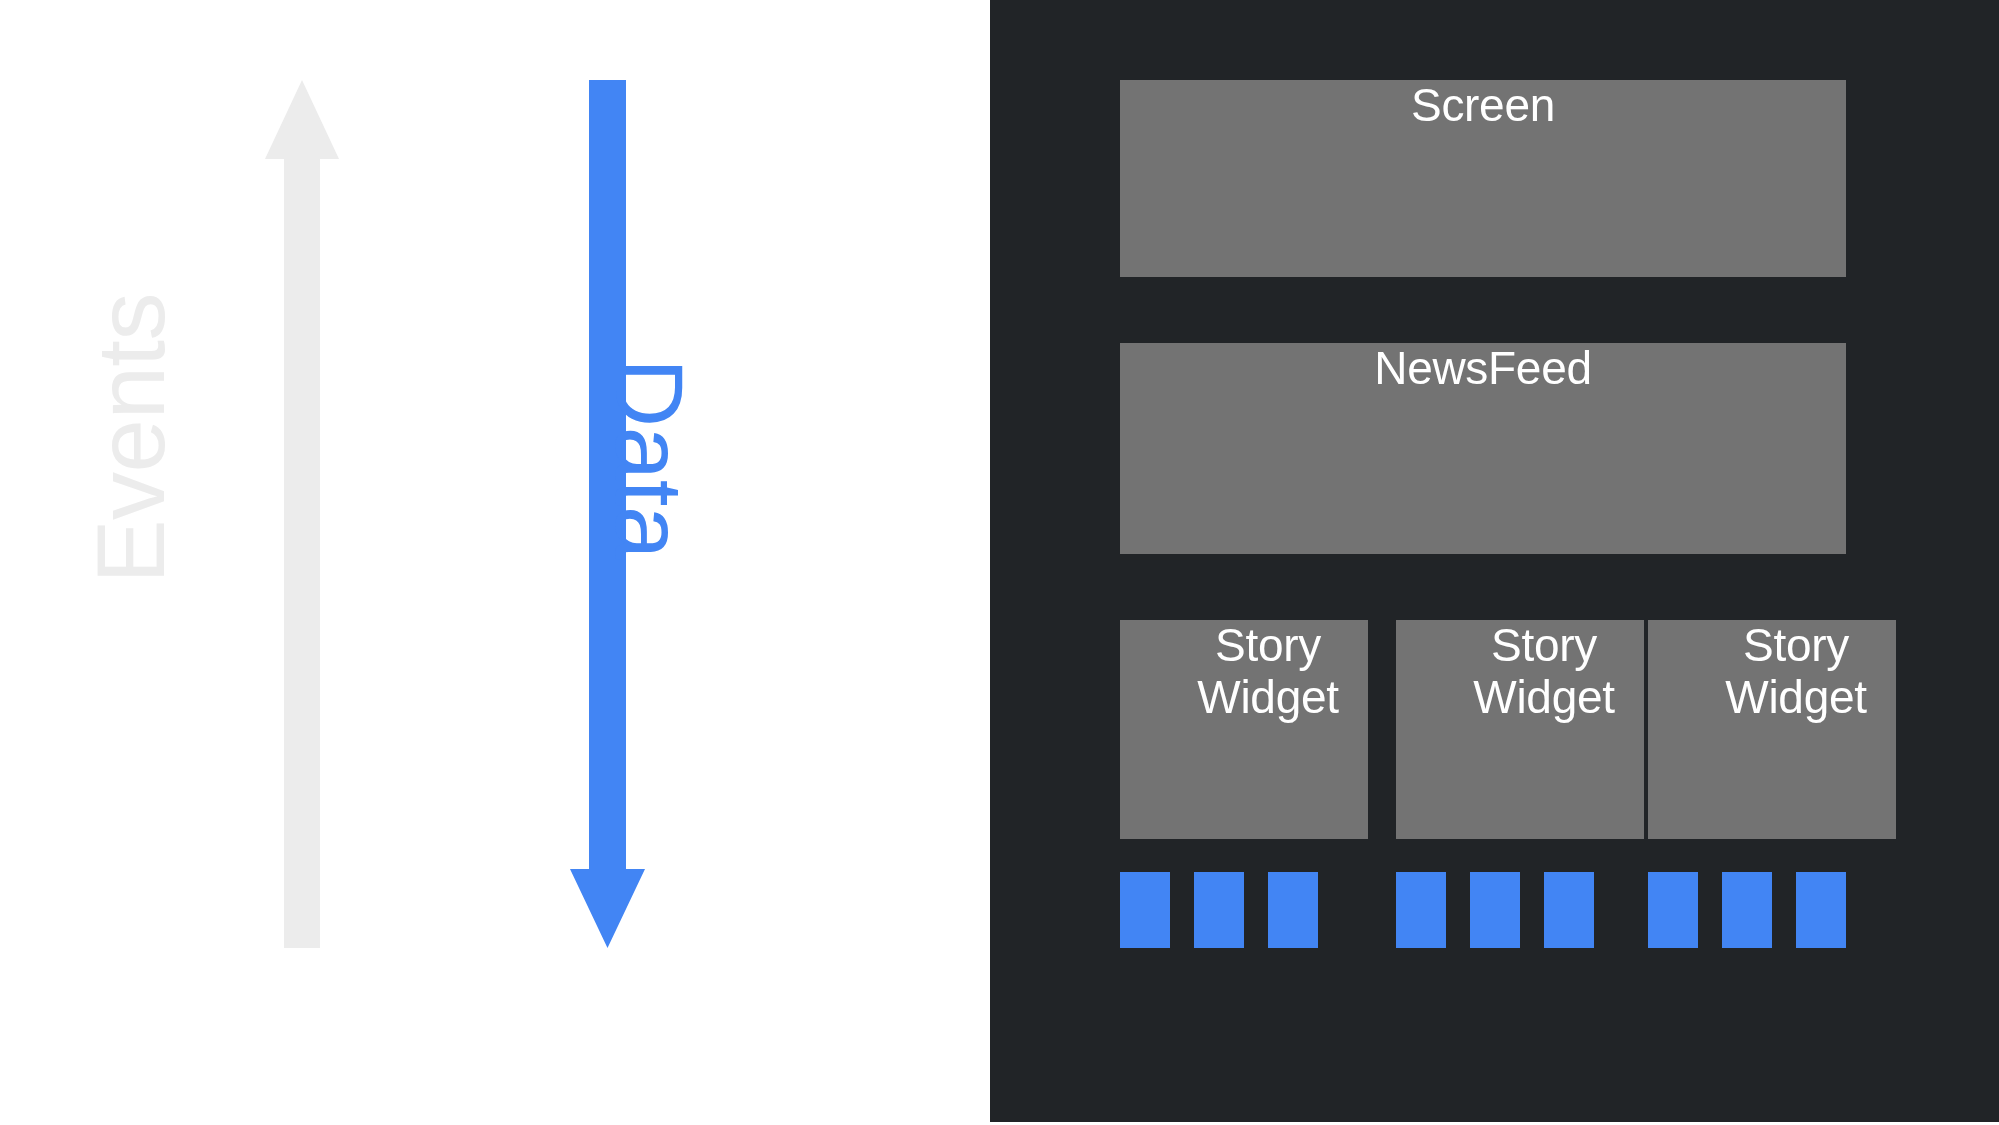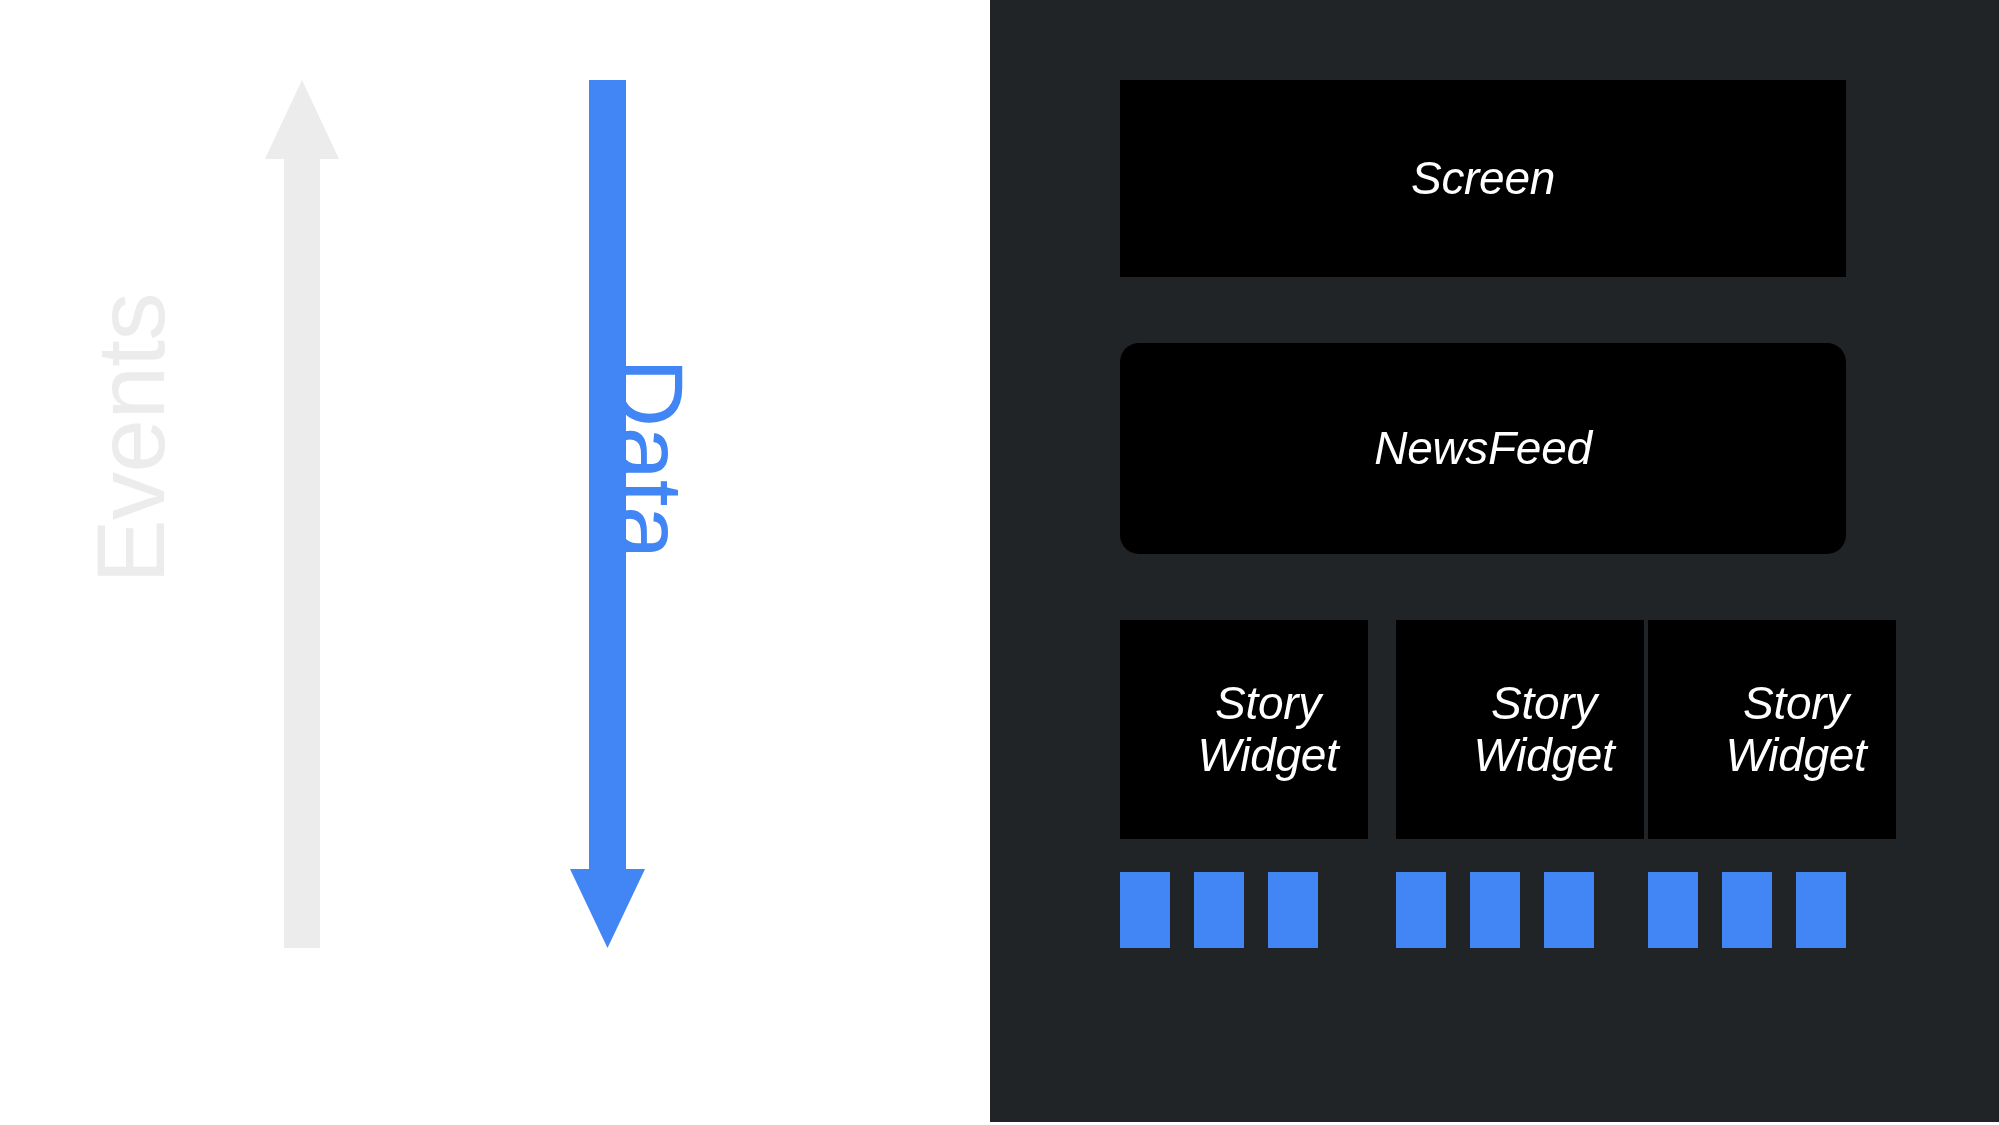--- a/index.html
+++ b/index.html
@@ -58,34 +58,32 @@
   .dark-pane {
     position: absolute;
     left: 990px; top: 0;
     width: 1009px;
     height: 1122px;
     background: #212427;
   }
 
   .node-box {
     position: absolute;
-    background: #000000;
+    background: #737373;
     color: #ffffff;
     display: flex;
-    align-items: center;
     justify-content: center;
     text-align: center;
     font-size: 46px;
     line-height: 1.12;
     letter-spacing: -0.3px;
-    font-style: italic;
   }
 
   .node-screen   { left: 130px; top: 80px;  width: 726px; height: 197px; }
-  .node-newsfeed { left: 130px; top: 343px; width: 726px; height: 211px; border-radius: 19px; }
+  .node-newsfeed { left: 130px; top: 343px; width: 726px; height: 211px; }
 
   .node-widget   { top: 620px; width: 200px; height: 219px; padding-left: 48px; }
   .node-widget.w1 { left: 130px; }
   .node-widget.w2 { left: 406px; }
   .node-widget.w3 { left: 658px; }
 
   .chip-row {
     position: absolute;
     top: 872px;
     height: 76px;

